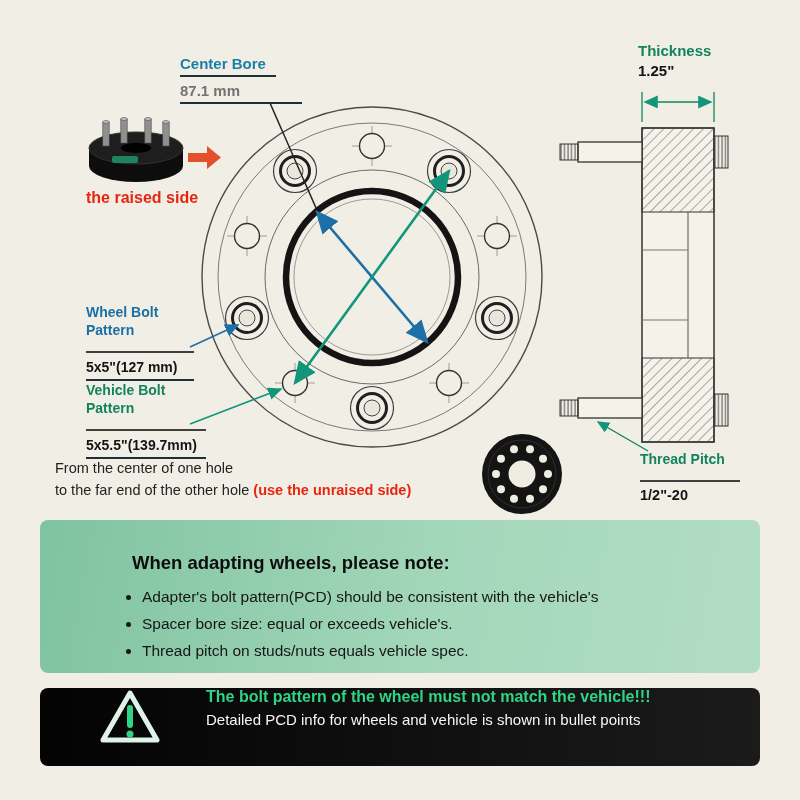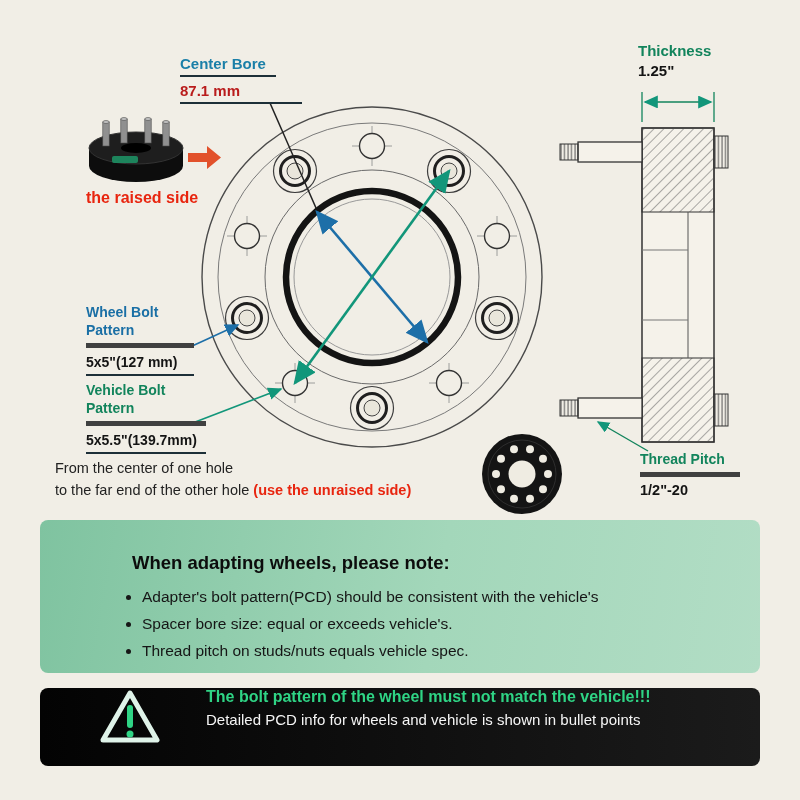--- a/index.html
+++ b/index.html
@@ -1,27 +1,27 @@
 <!DOCTYPE html>
 <html><head>
 <meta charset="utf-8">
 <style>
   html,body{margin:0;padding:0;background:#f1eee6;font-family:"Liberation Sans",sans-serif;}
   #canvas{position:relative;width:800px;height:800px;background:#f1eee6;overflow:hidden;}
   #diagram{position:absolute;left:0;top:0;}
 
   .lbl{position:absolute;}
   .cb-title{color:#1a7fa8;font-weight:bold;font-size:15px;padding-bottom:3px;border-bottom:2px solid #1d2f38;width:96px;}
-  .cb-value{color:#b91c1c;font-weight:bold;font-size:15px;padding:5px 0 3px;border-bottom:2px solid #1d2f38;width:122px;}
+  .cb-value{color:#737373;font-weight:bold;font-size:15px;padding:5px 0 3px;border-bottom:2px solid #1d2f38;width:122px;}
   .center-bore{left:180px;top:55px;}
   .thickness{left:638px;top:42px;}
   .th-title{color:#12845c;font-weight:bold;font-size:15px;}
   .th-value{color:#141414;font-weight:bold;font-size:15px;margin-top:3px;}
   .raised{left:86px;top:189px;color:#e8250f;font-weight:bold;font-size:16px;}
-  .pat-title{font-weight:bold;font-size:14px;line-height:1.3;padding-bottom:4px;border-bottom:5px solid #404040;}
+  .pat-title{font-weight:bold;font-size:14px;line-height:1.3;padding-bottom:12px;border-bottom:2px solid #404040;}
   .blue{color:#1a6fa5;}
   .green{color:#12845c;}
   .pat-value{color:#141414;font-weight:bold;font-size:14px;padding:6px 0 4px;border-bottom:2px solid #1d2f38;}
   .wheel-block{left:86px;top:303px;width:108px;}
   .vehicle-block{left:86px;top:381px;width:120px;}
   .measure-note{left:55px;top:458px;font-size:14.5px;color:#222;line-height:1.5;width:430px;}
   .measure-note .hl{color:#e8250f;font-weight:bold;}
   .thread-block{left:640px;top:450px;width:100px;}
   .thread-value{color:#141414;font-weight:bold;font-size:14.5px;padding-top:5px;}
 

